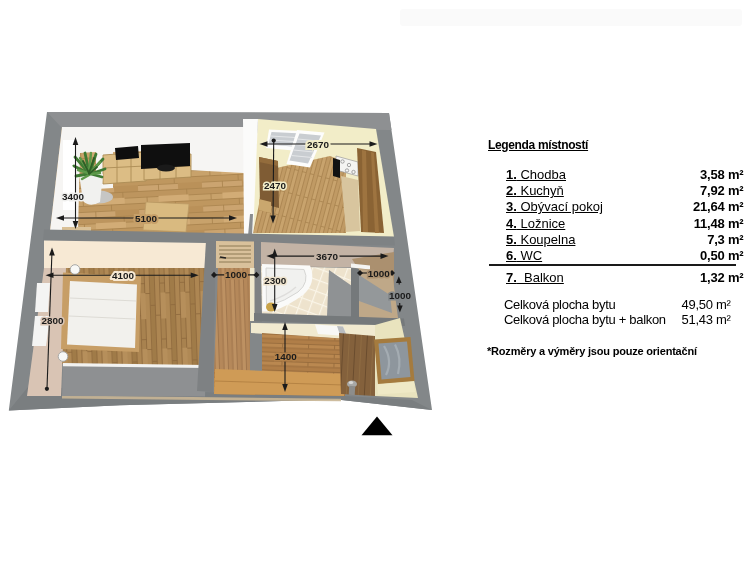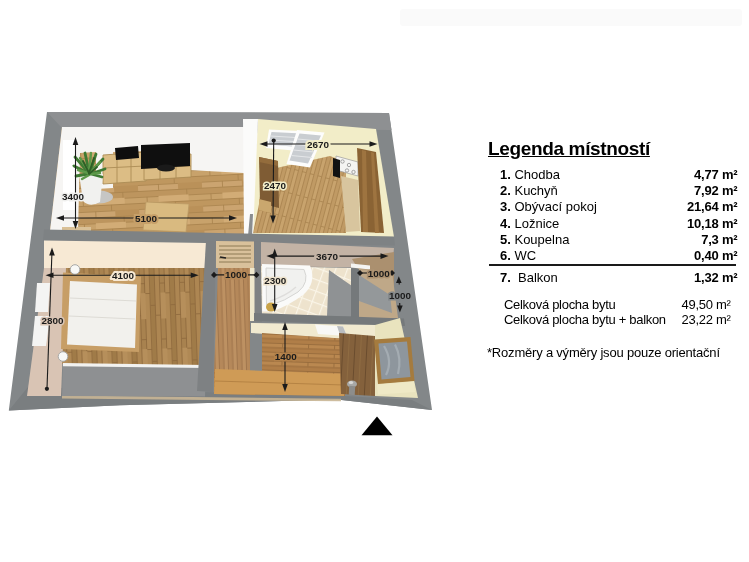--- a/index.html
+++ b/index.html
@@ -1,26 +1,26 @@
 <!DOCTYPE html>
 <html><head>
 <meta charset="utf-8">
 <style>
 html,body{margin:0;padding:0;background:#ffffff;width:749px;height:562px;overflow:hidden;}
 body{font-family:"Liberation Sans",sans-serif;position:relative;}
 #plan{position:absolute;left:0;top:0;}
 .legend{position:absolute;left:489px;top:0;width:248px;color:#000;}
-.lg-title{position:absolute;left:-1px;top:137.5px;font-size:19px;letter-spacing:-0.35px;font-weight:bold;text-decoration:underline;white-space:nowrap;}
-.row{position:absolute;left:11px;width:237.5px;height:16px;font-size:13px;white-space:nowrap;}
+.lg-title{position:absolute;left:-1px;top:137.5px;font-size:12px;letter-spacing:-0.35px;font-weight:bold;text-decoration:underline;white-space:nowrap;}
+.row{position:absolute;left:17px;width:237.5px;height:16px;font-size:13px;white-space:nowrap;text-decoration:underline;}
 .row b.num{font-weight:bold;}
 .row .val{position:absolute;right:0;top:0;font-weight:bold;letter-spacing:-0.2px;}
 .rule{position:absolute;left:0px;top:263.5px;width:247px;height:2.4px;background:#1a1a1a;}
 .tot{position:absolute;left:0px;width:242.5px;font-size:13px;letter-spacing:-0.3px;font-weight:normal;white-space:nowrap;margin-left:15px;}
 .tot .val{position:absolute;right:16px;top:0;}
-.foot{position:absolute;left:-2px;top:344.5px;font-size:13px;letter-spacing:-0.2px;white-space:nowrap;}
+.foot{position:absolute;left:-2px;top:344.5px;font-size:11px;letter-spacing:-0.2px;white-space:nowrap;font-weight:bold;}
 </style>
 </head>
 <body>
 <svg id="plan" width="749" height="562" viewBox="0 0 749 562" xmlns="http://www.w3.org/2000/svg">
 <defs>
 <pattern id="oakA" width="64" height="24" patternUnits="userSpaceOnUse" patternTransform="rotate(-3)">
   <rect width="64" height="24" fill="#c49d66"></rect>
   <rect y="0" width="64" height="6" fill="#cba470"></rect>
   <rect y="6" width="64" height="6" fill="#bd955e"></rect>
   <rect y="12" width="64" height="6" fill="#c8a26b"></rect>
@@ -373,34 +373,34 @@
 </g>
 </g>
 
 <polygon points="377,416.5 392.5,435.3 361.5,435.3" fill="#000000"></polygon>
 </svg>
 
 <div class="legend">
 
   <div class="lg-title">Legenda místností</div>
 
-  <div class="row" style="top:167px;"><b class="num">1.</b> Chodba<span class="val">4,77 m²</span></div>
+  <div class="row" style="top:167px;"><b class="num">1.</b> Chodba<span class="val">3,58 m²</span></div>
 
   <div class="row" style="top:183.2px;"><b class="num">2.</b> Kuchyň<span class="val">7,92 m²</span></div>
 
   <div class="row" style="top:199.4px;"><b class="num">3.</b> Obývací pokoj<span class="val">21,64 m²</span></div>
 
-  <div class="row" style="top:215.6px;"><b class="num">4.</b> Ložnice<span class="val">10,18 m²</span></div>
+  <div class="row" style="top:215.6px;"><b class="num">4.</b> Ložnice<span class="val">11,48 m²</span></div>
 
   <div class="row" style="top:231.8px;"><b class="num">5.</b> Koupelna<span class="val">7,3 m²</span></div>
 
-  <div class="row" style="top:248px;"><b class="num">6.</b> WC<span class="val">0,40 m²</span></div>
+  <div class="row" style="top:248px;"><b class="num">6.</b> WC<span class="val">0,50 m²</span></div>
 
   <div class="rule"></div>
 
   <div class="row" style="top:270px;"><b class="num">7.</b>&nbsp; Balkon<span class="val">1,32 m²</span></div>
 
   <div class="tot" style="top:296.5px;">Celková plocha bytu<span class="val">49,50 m²</span></div>
 
-  <div class="tot" style="top:311.5px;">Celková plocha bytu + balkon<span class="val">23,22 m²</span></div>
+  <div class="tot" style="top:311.5px;">Celková plocha bytu + balkon<span class="val">51,43 m²</span></div>
 
   <div class="foot">*Rozměry a výměry jsou pouze orientační</div>
 </div>
 
 </body></html>

